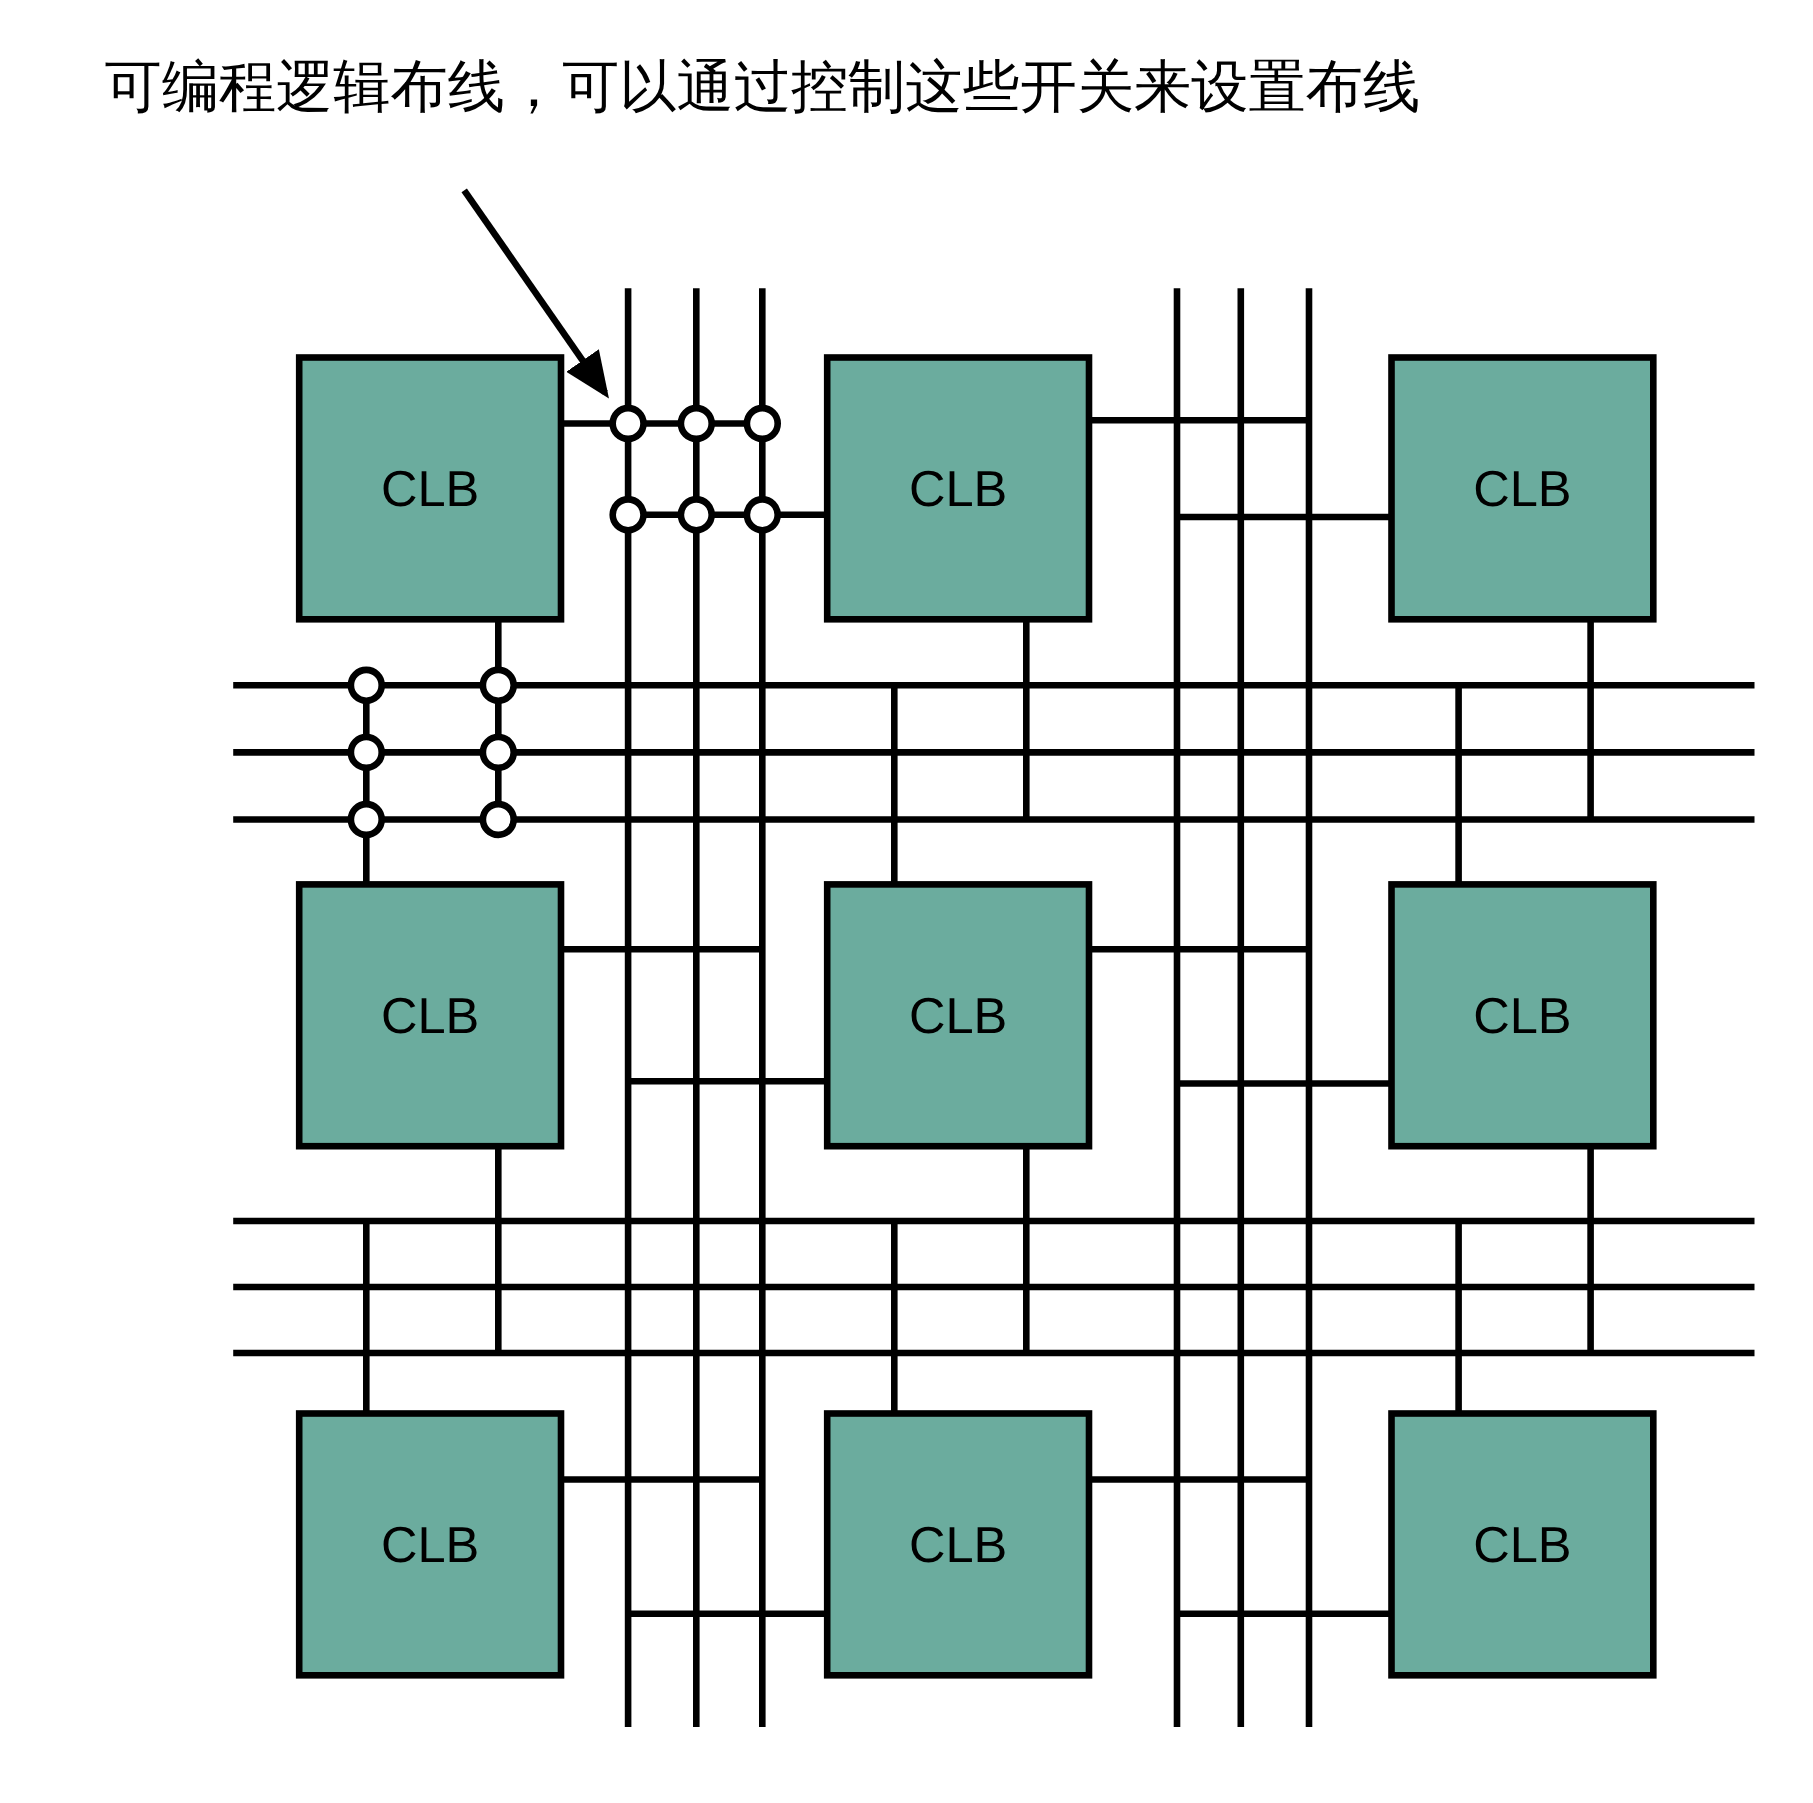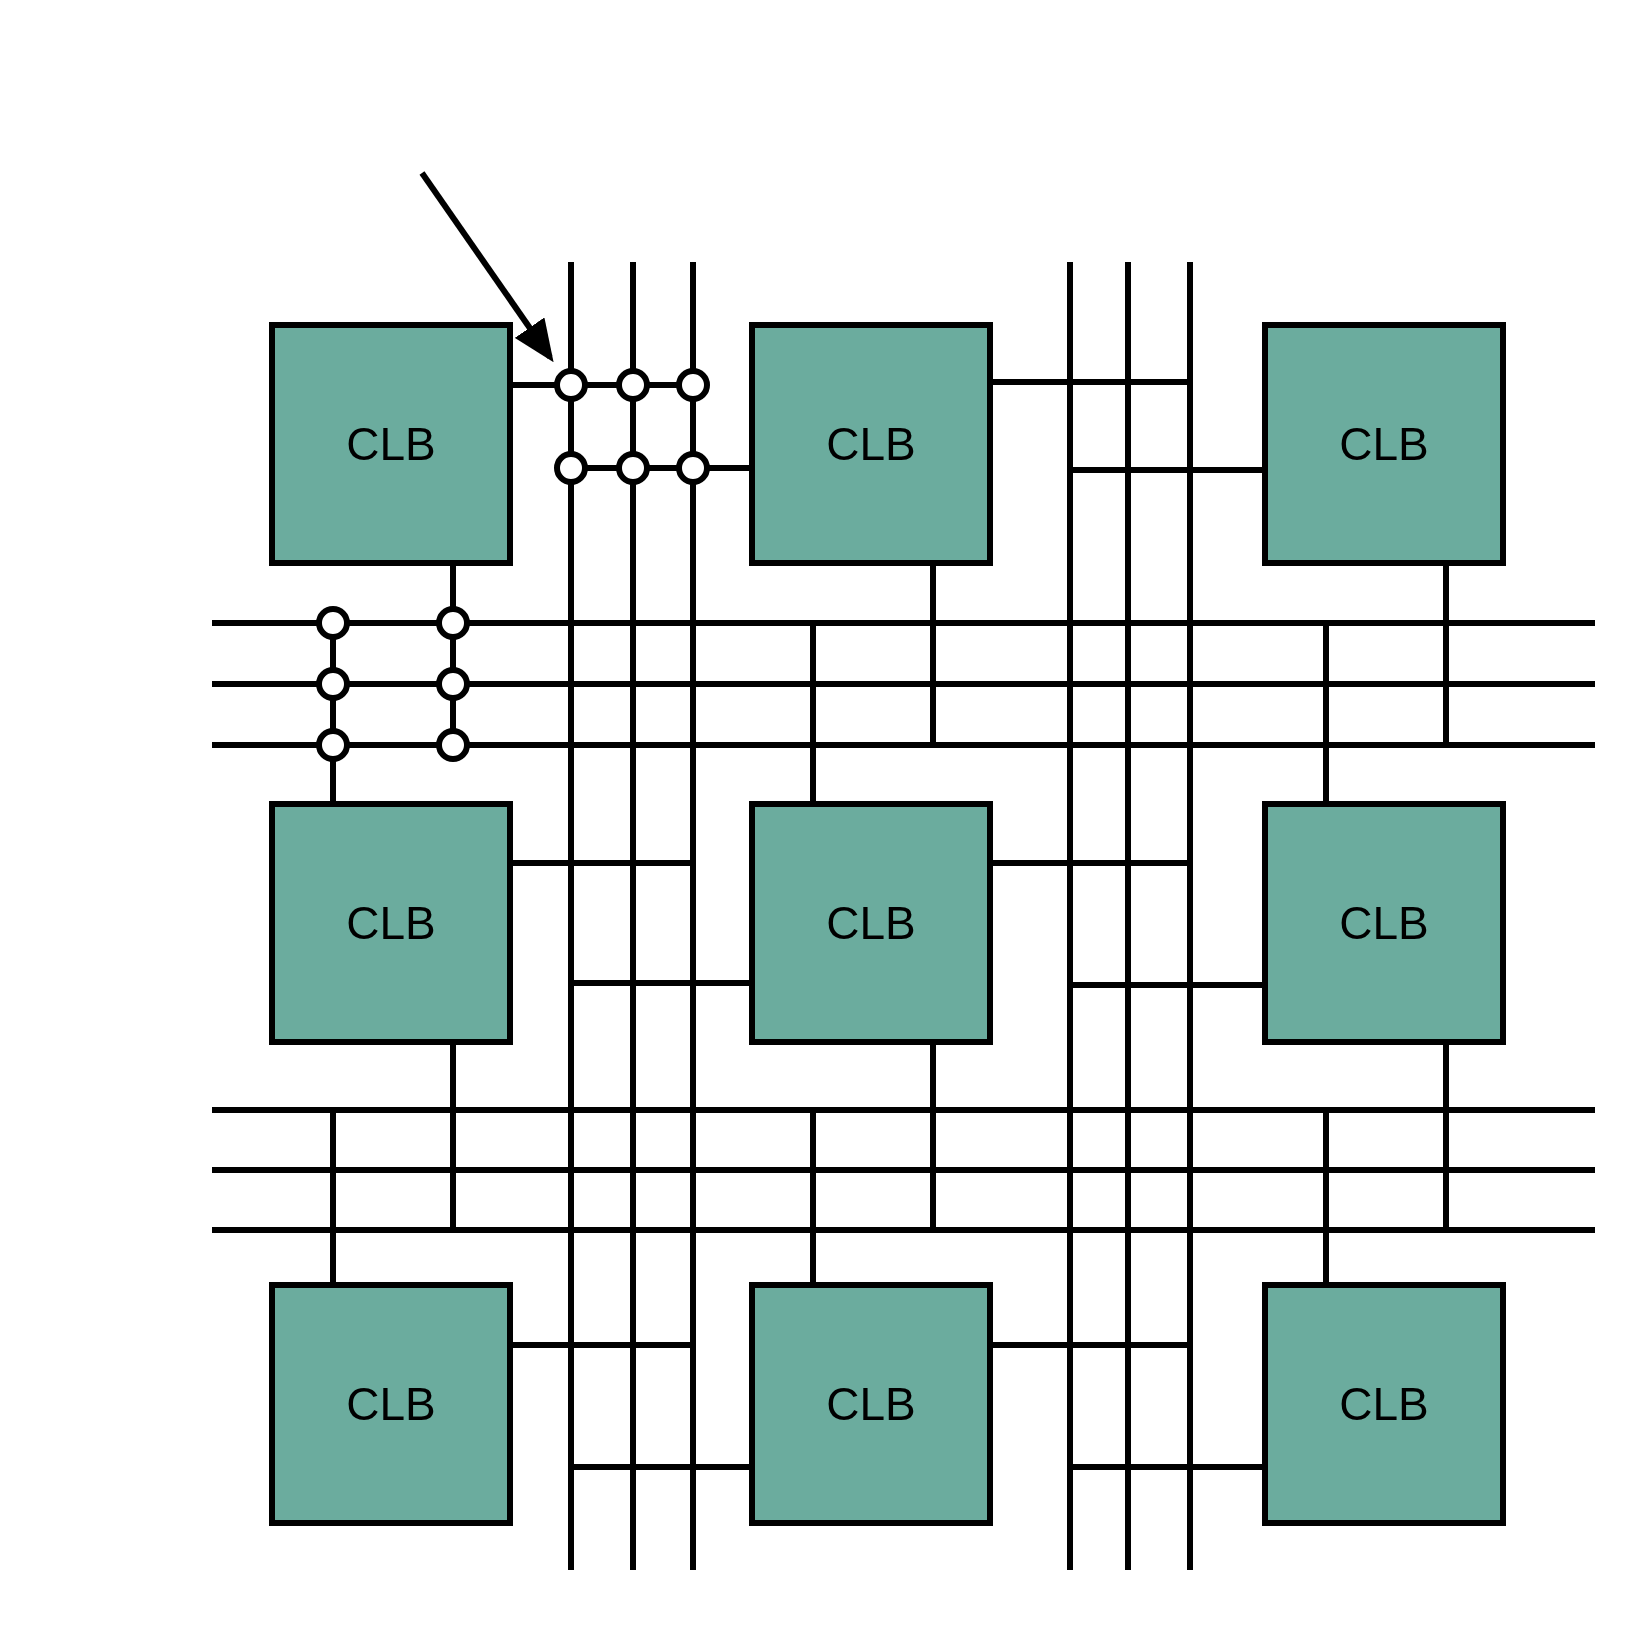--- a/index.html
+++ b/index.html
@@ -29,20 +29,21 @@
   .diagram-svg {
     position: absolute;
     left: 0;
     top: 0;
   }
 </style>
 </head>
 <body>
 
 <div class="stage">
+  <div class="caption">可编程逻辑布线，可以通过控制这些开关来设置布线</div>
   <svg id="diagram" class="diagram-svg" xmlns="http://www.w3.org/2000/svg" width="1648" height="1639" viewBox="0 0 1648 1639">
       <defs>
         <marker id="arrowhead" viewBox="0 0 10 10" refX="8.5" refY="5" markerWidth="7" markerHeight="6" orient="auto" preserveAspectRatio="none">
           <path d="M0,0 L10,5 L0,10 z" fill="#000000"></path>
         </marker>
       </defs>
       <g stroke="#000000" stroke-width="6" fill="none">
         <line x1="571" y1="262" x2="571" y2="1570"></line>
         <line x1="633" y1="262" x2="633" y2="1570"></line>
         <line x1="693" y1="262" x2="693" y2="1570"></line>

